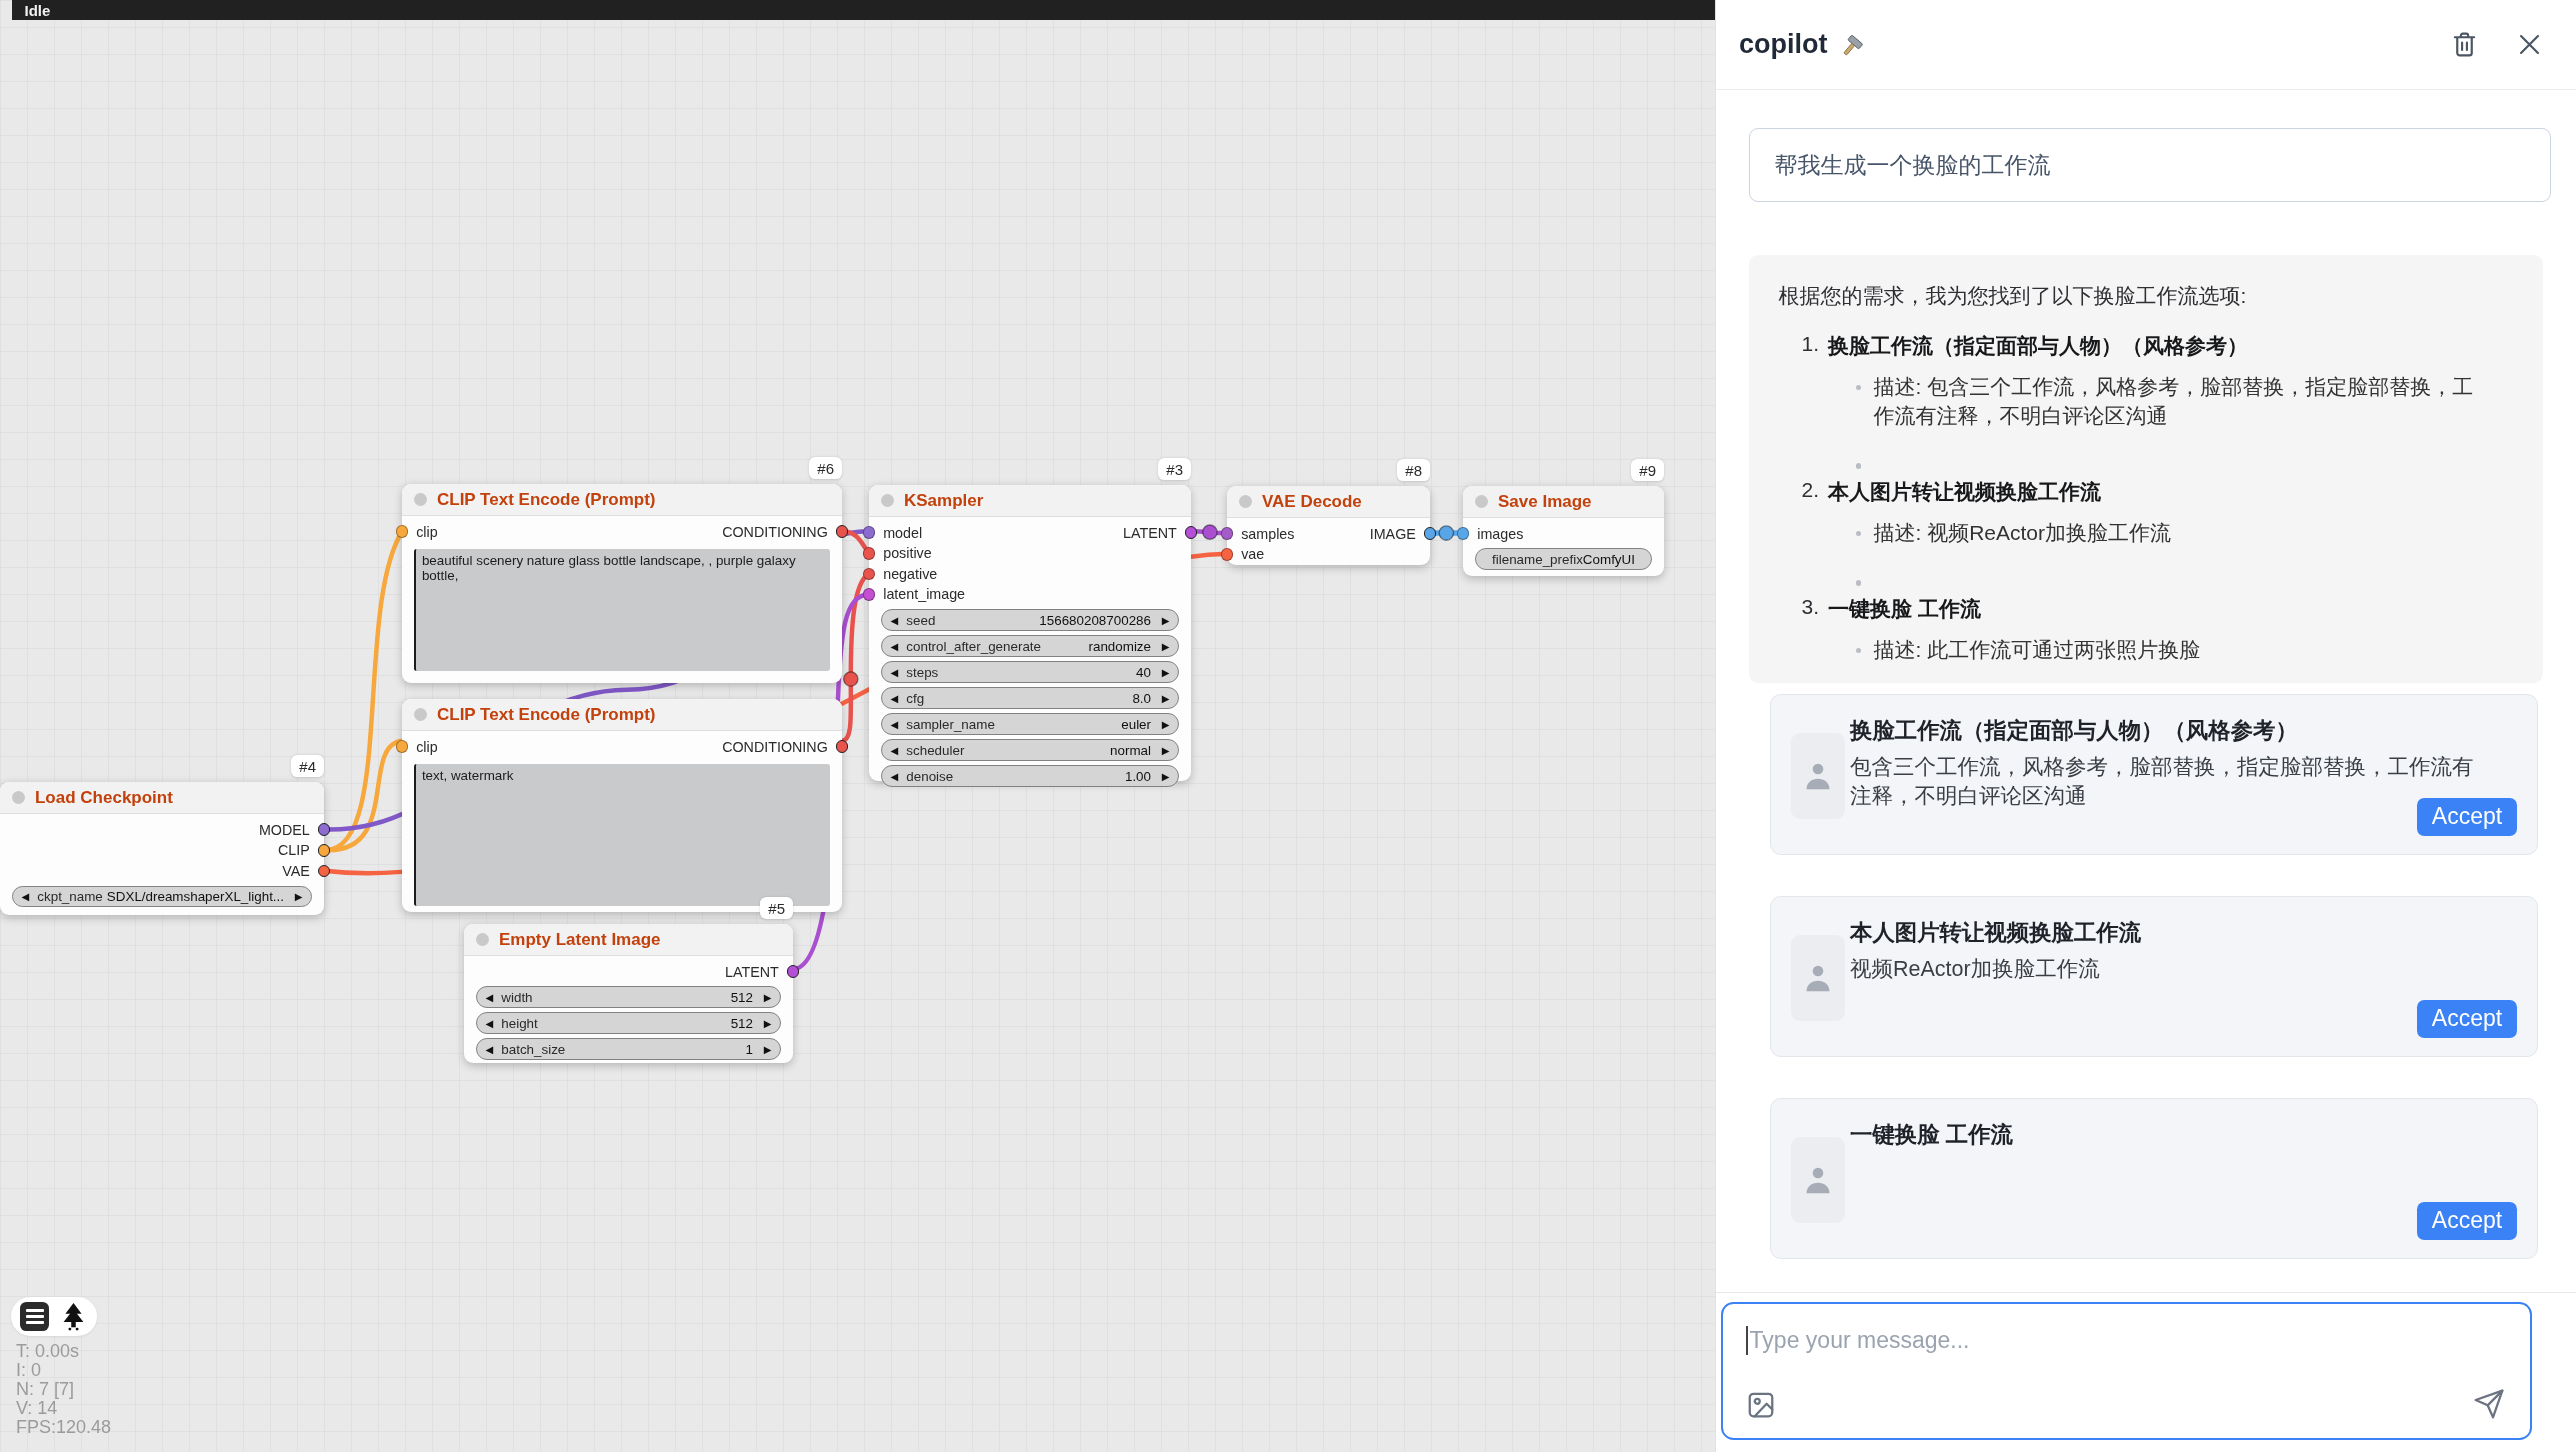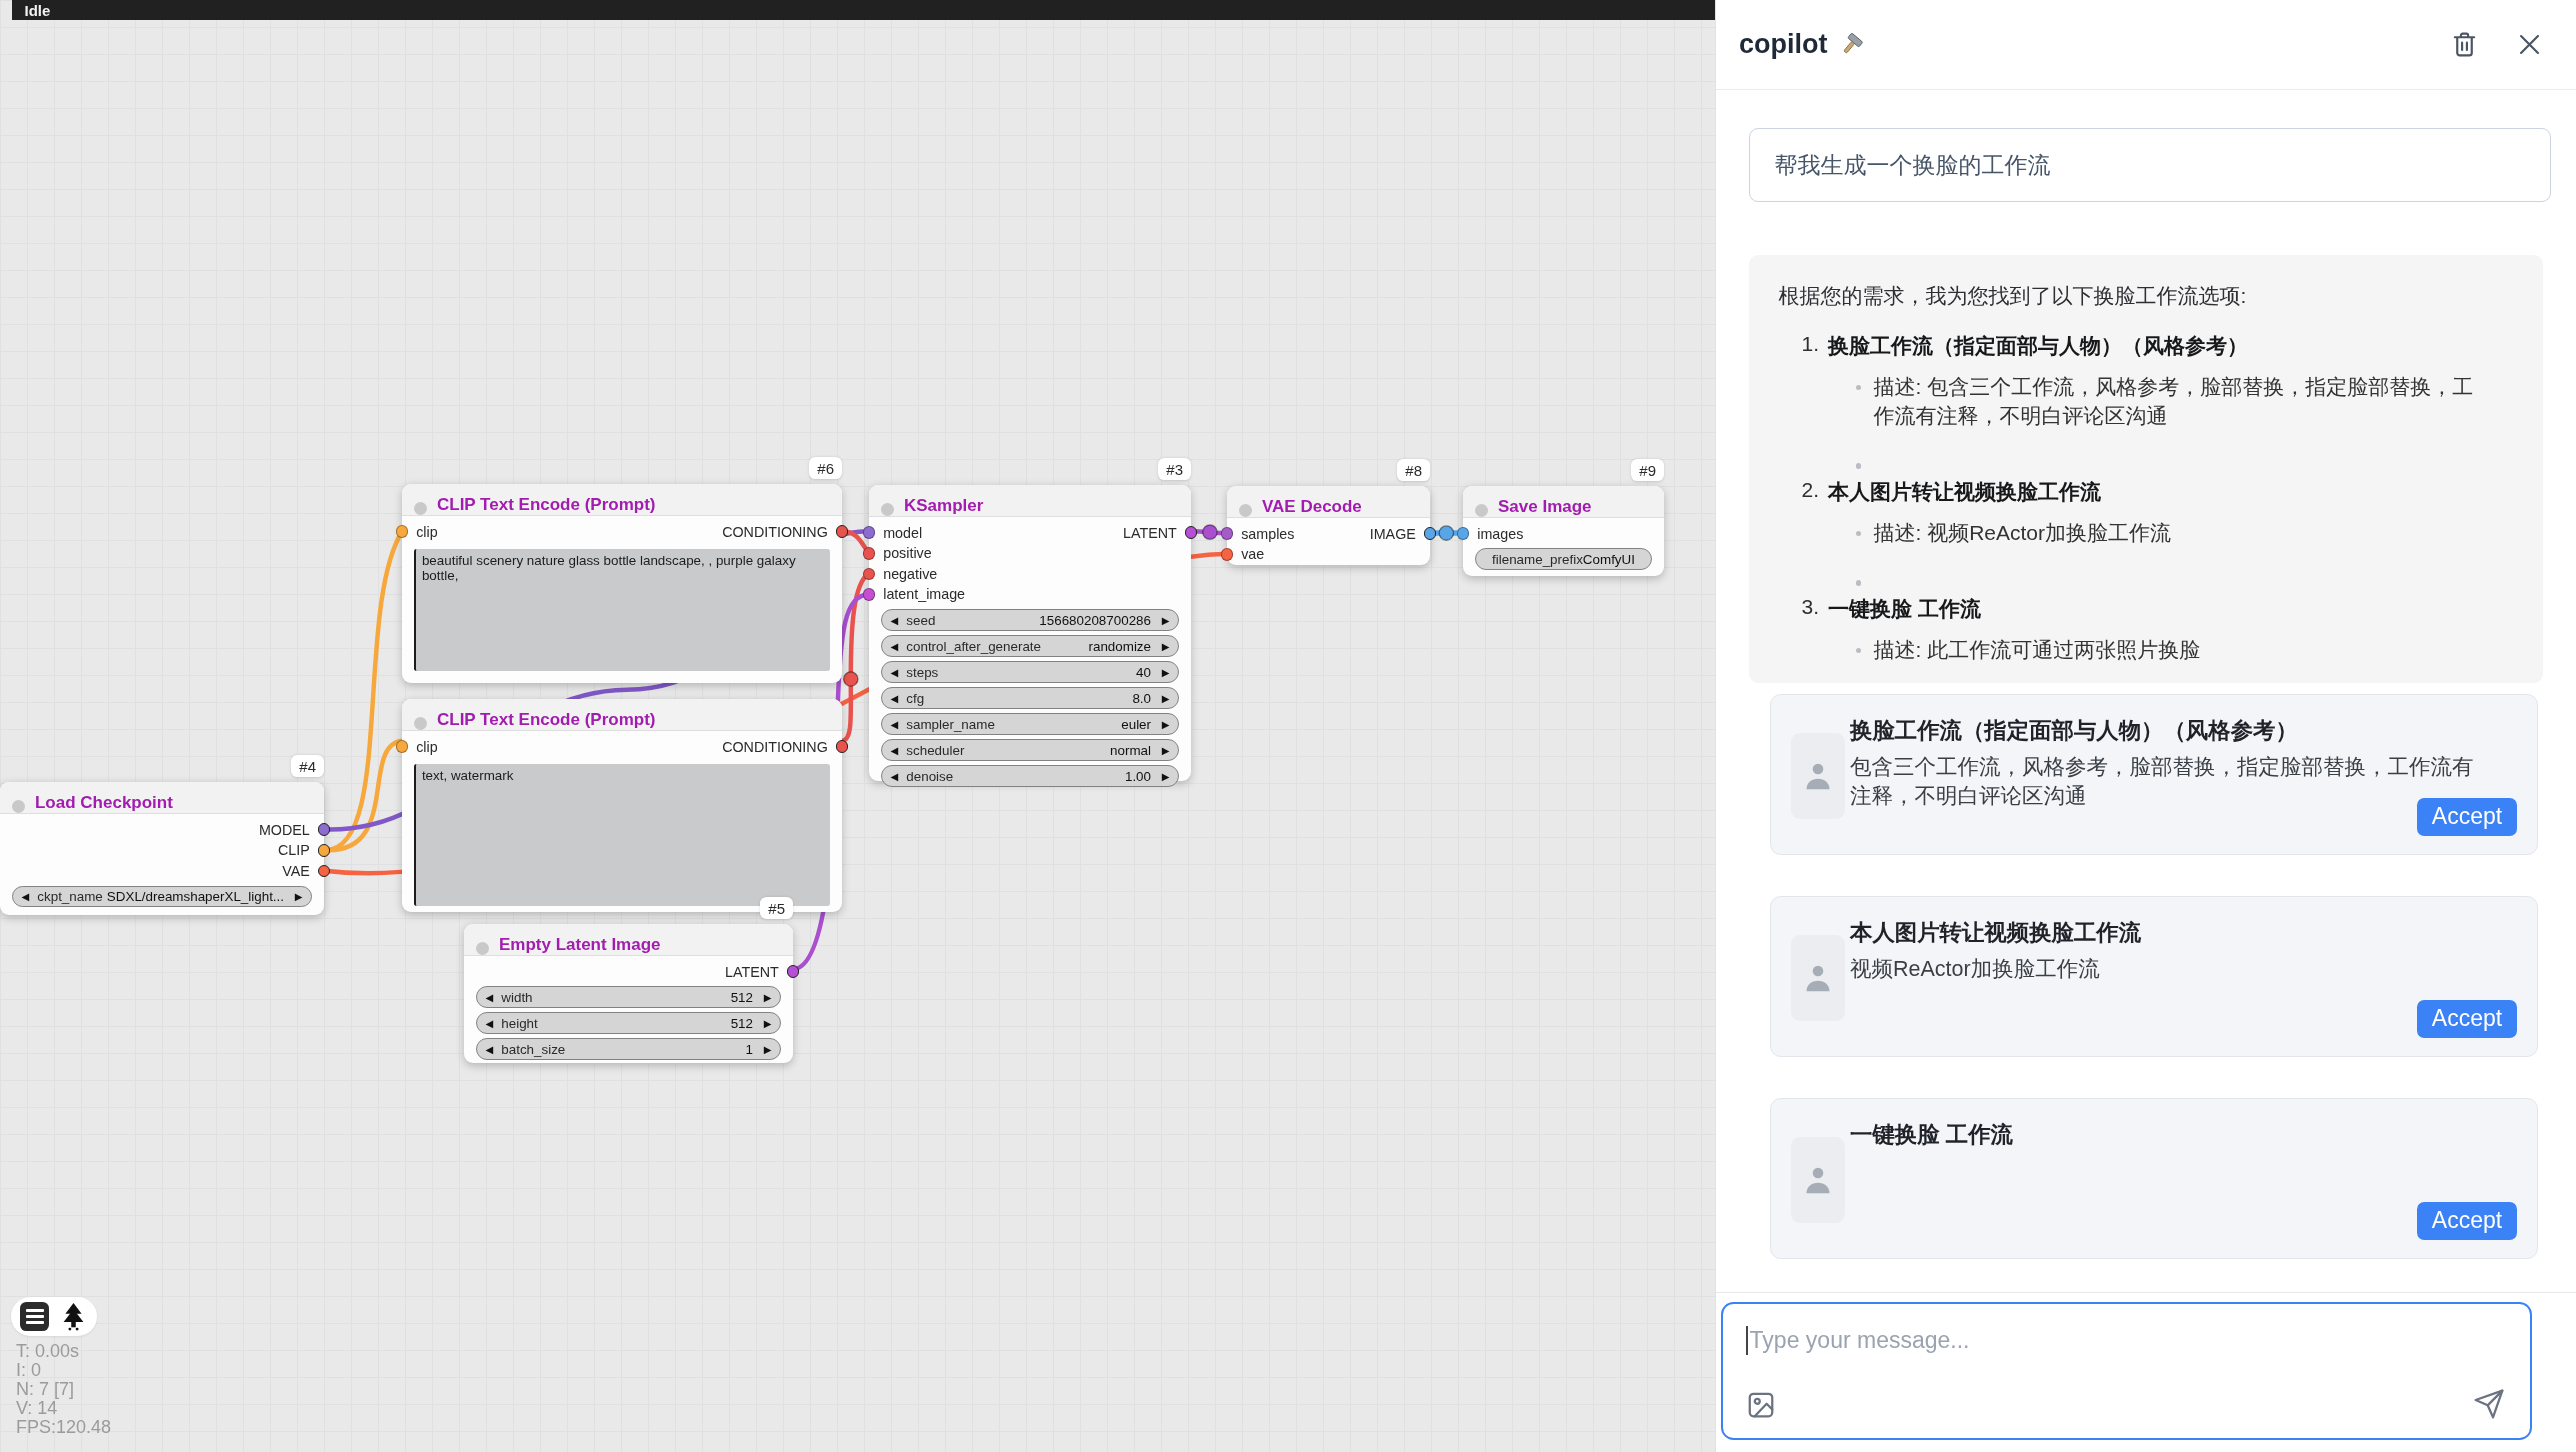--- a/index.html
+++ b/index.html
@@ -18,22 +18,22 @@
   #topbar .idle { color:#f2f2f2; font-weight:bold; font-size:15px; padding-left:12.5px; }
 
   #wires { position:absolute; left:0; top:0; width:1715px; height:1453px; z-index:1; }
 
   
   .node { position:absolute; background:#fdfdfd; border-radius:9px; z-index:2;
     box-shadow:0 2.7px 8px rgba(0,0,0,.22); }
   .node-badge { position:absolute; top:-27px; right:0; background:#fff; color:#2b2b2b;
     font-size:15px; padding:2.7px 8px; border-radius:6.3px; box-shadow:0 0.9px 2.7px rgba(0,0,0,.15); }
   .node-title { height:32px; background:#f2f2f2; border-bottom:0.9px solid #dedede;
-    border-radius:9px 9px 0 0; display:flex; align-items:flex-end; gap:10px; padding-left:11.6px;
-    font-size:17px; font-weight:bold; color:#a21caf; }
+    border-radius:9px 9px 0 0; display:flex; align-items:center; gap:10px; padding-left:11.6px;
+    font-size:17px; font-weight:bold; color:#c2410c; }
   .title-dot { width:13.4px; height:13.4px; border-radius:50%; background:#c9c9c9; flex:0 0 auto; }
   .node-body { padding-top:5.4px; }
   .port-row { position:relative; height:20.6px; display:flex; align-items:center; }
   .port { position:absolute; display:flex; align-items:center; gap:8px; font-size:14.3px; color:#2b2b2b; }
   .port.in  { left:0; }
   .port.out { right:0; flex-direction:row-reverse; }
   .pdot { width:12.5px; height:12.5px; border-radius:50%; flex:0 0 auto; }
   .port.in  .pdot { margin-left:-6.3px; border:0.9px solid rgba(0,0,0,.35); }
   .port.out .pdot { margin-right:-6.3px; border:1.8px solid #222; }
   .ntextarea { margin:7.2px 11.6px 0 11.6px; background:#c9cacb; border-radius:2.7px;
@@ -54,21 +54,21 @@
   .tb-square { width:29px; height:29px; background:#2b2b2b; border-radius:6.3px; display:flex;
     flex-direction:column; justify-content:center; gap:3.6px; padding:0 5.4px; }
   .tb-square i { display:block; height:2.7px; background:#fff; border-radius:0.9px; }
   #stats { position:absolute; left:16px; top:1342px; font-size:18px; color:#9b9b9b; line-height:19px; z-index:5; }
 
   
   #panel { position:absolute; left:1715px; top:0; width:861px; height:1453px; background:#fff;
     border-left:0.9px solid #e2e2e2; z-index:40; }
   #panel-header { height:90px; display:flex; align-items:center; padding:0 32px 0 23px;
     border-bottom:0.9px solid #ececec; }
-  #panel-title { font-size:27px; font-weight:600; color:#1f2937; display:flex; align-items:center; gap:10.7px; }
+  #panel-title { font-size:27px; font-weight:600; color:#1f2937; display:flex; align-items:flex-end; gap:10.7px; }
   #header-actions { margin-left:auto; display:flex; align-items:center; gap:36px; }
   .hicon { width:29px; height:29px; color:#4b5563; cursor:pointer; }
   #chat { position:absolute; left:12px; top:90px; width:861px; height:1203px; overflow:hidden; }
   #user-msg { margin:38px 25px 0 20.6px; width:802px; min-height:74px; border:1.8px solid #cbd5e1;
     border-radius:9px; display:flex; align-items:center; padding:0 25px; font-size:23px; color:#475569; }
   #assistant { margin:53px 0 0 20.6px; width:794px; height:428px; background:#f5f5f6; border-radius:9px;
     padding:27px 54px 0 30px; font-size:21px; color:#2f2f33; overflow:hidden; }
   #assistant .intro { margin-bottom:21.5px; }
   .opt { display:flex; gap:9px; margin-left:23px; margin-bottom:3.6px; }
   .opt .num { color:#2f2f33; }

